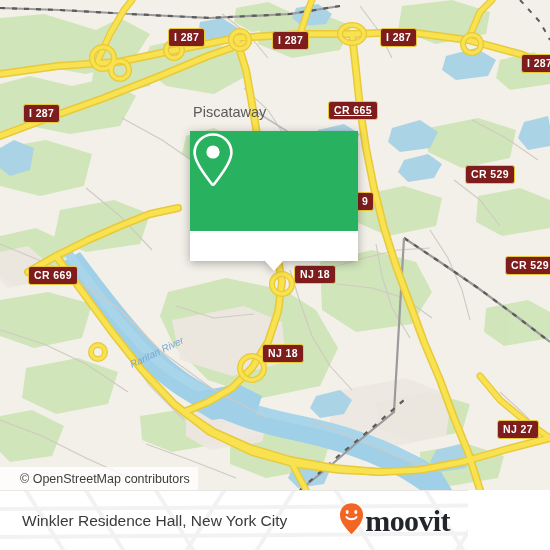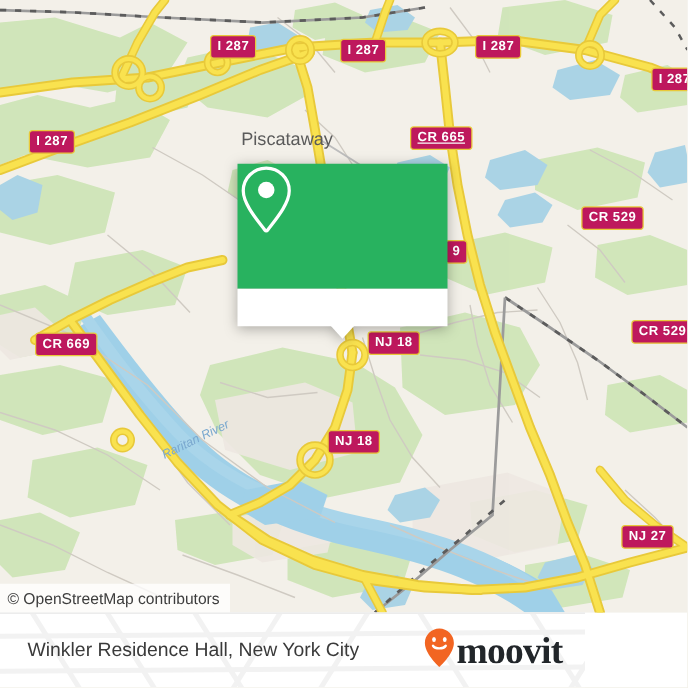--- a/index.html
+++ b/index.html
@@ -11,21 +11,21 @@
   }
   .screen{position:relative;width:550px;height:550px;overflow:hidden;background:#fff;}
 
   
   .map{position:absolute;left:0;top:0;width:550px;height:490px;overflow:hidden;background:#f4f1ea;}
   .map svg{position:absolute;left:0;top:0;display:block;}
 
   
   .shield{
     position:absolute;
-    background:#be185d;
+    background:#7f1d1d;
     border:1.5px solid #e8c93a;
     border-radius:3px;
     color:#ffffff;
     font-weight:bold;
     font-size:10.5px;
     line-height:14px;
     letter-spacing:.4px;
     padding:1px 5px 2px 5px;
     white-space:nowrap;
     text-shadow:0 0 1px rgba(0,0,0,.10);
@@ -82,21 +82,21 @@
     border-left:10px solid transparent;
     border-right:10px solid transparent;
     border-top:11px solid #ffffff;
   }
 
   
   .attribution{
     position:absolute;
     left:0;top:467px;
     height:23px;
-    padding:0 8px 0 6px;
+    padding:0 8px 0 20px;
     display:flex;align-items:center;
     background:rgba(255,255,255,.78);
     color:#3d3d3d;
     font-size:12.5px;
     z-index:30;
     white-space:nowrap;
   }
 
   
   .footer{

